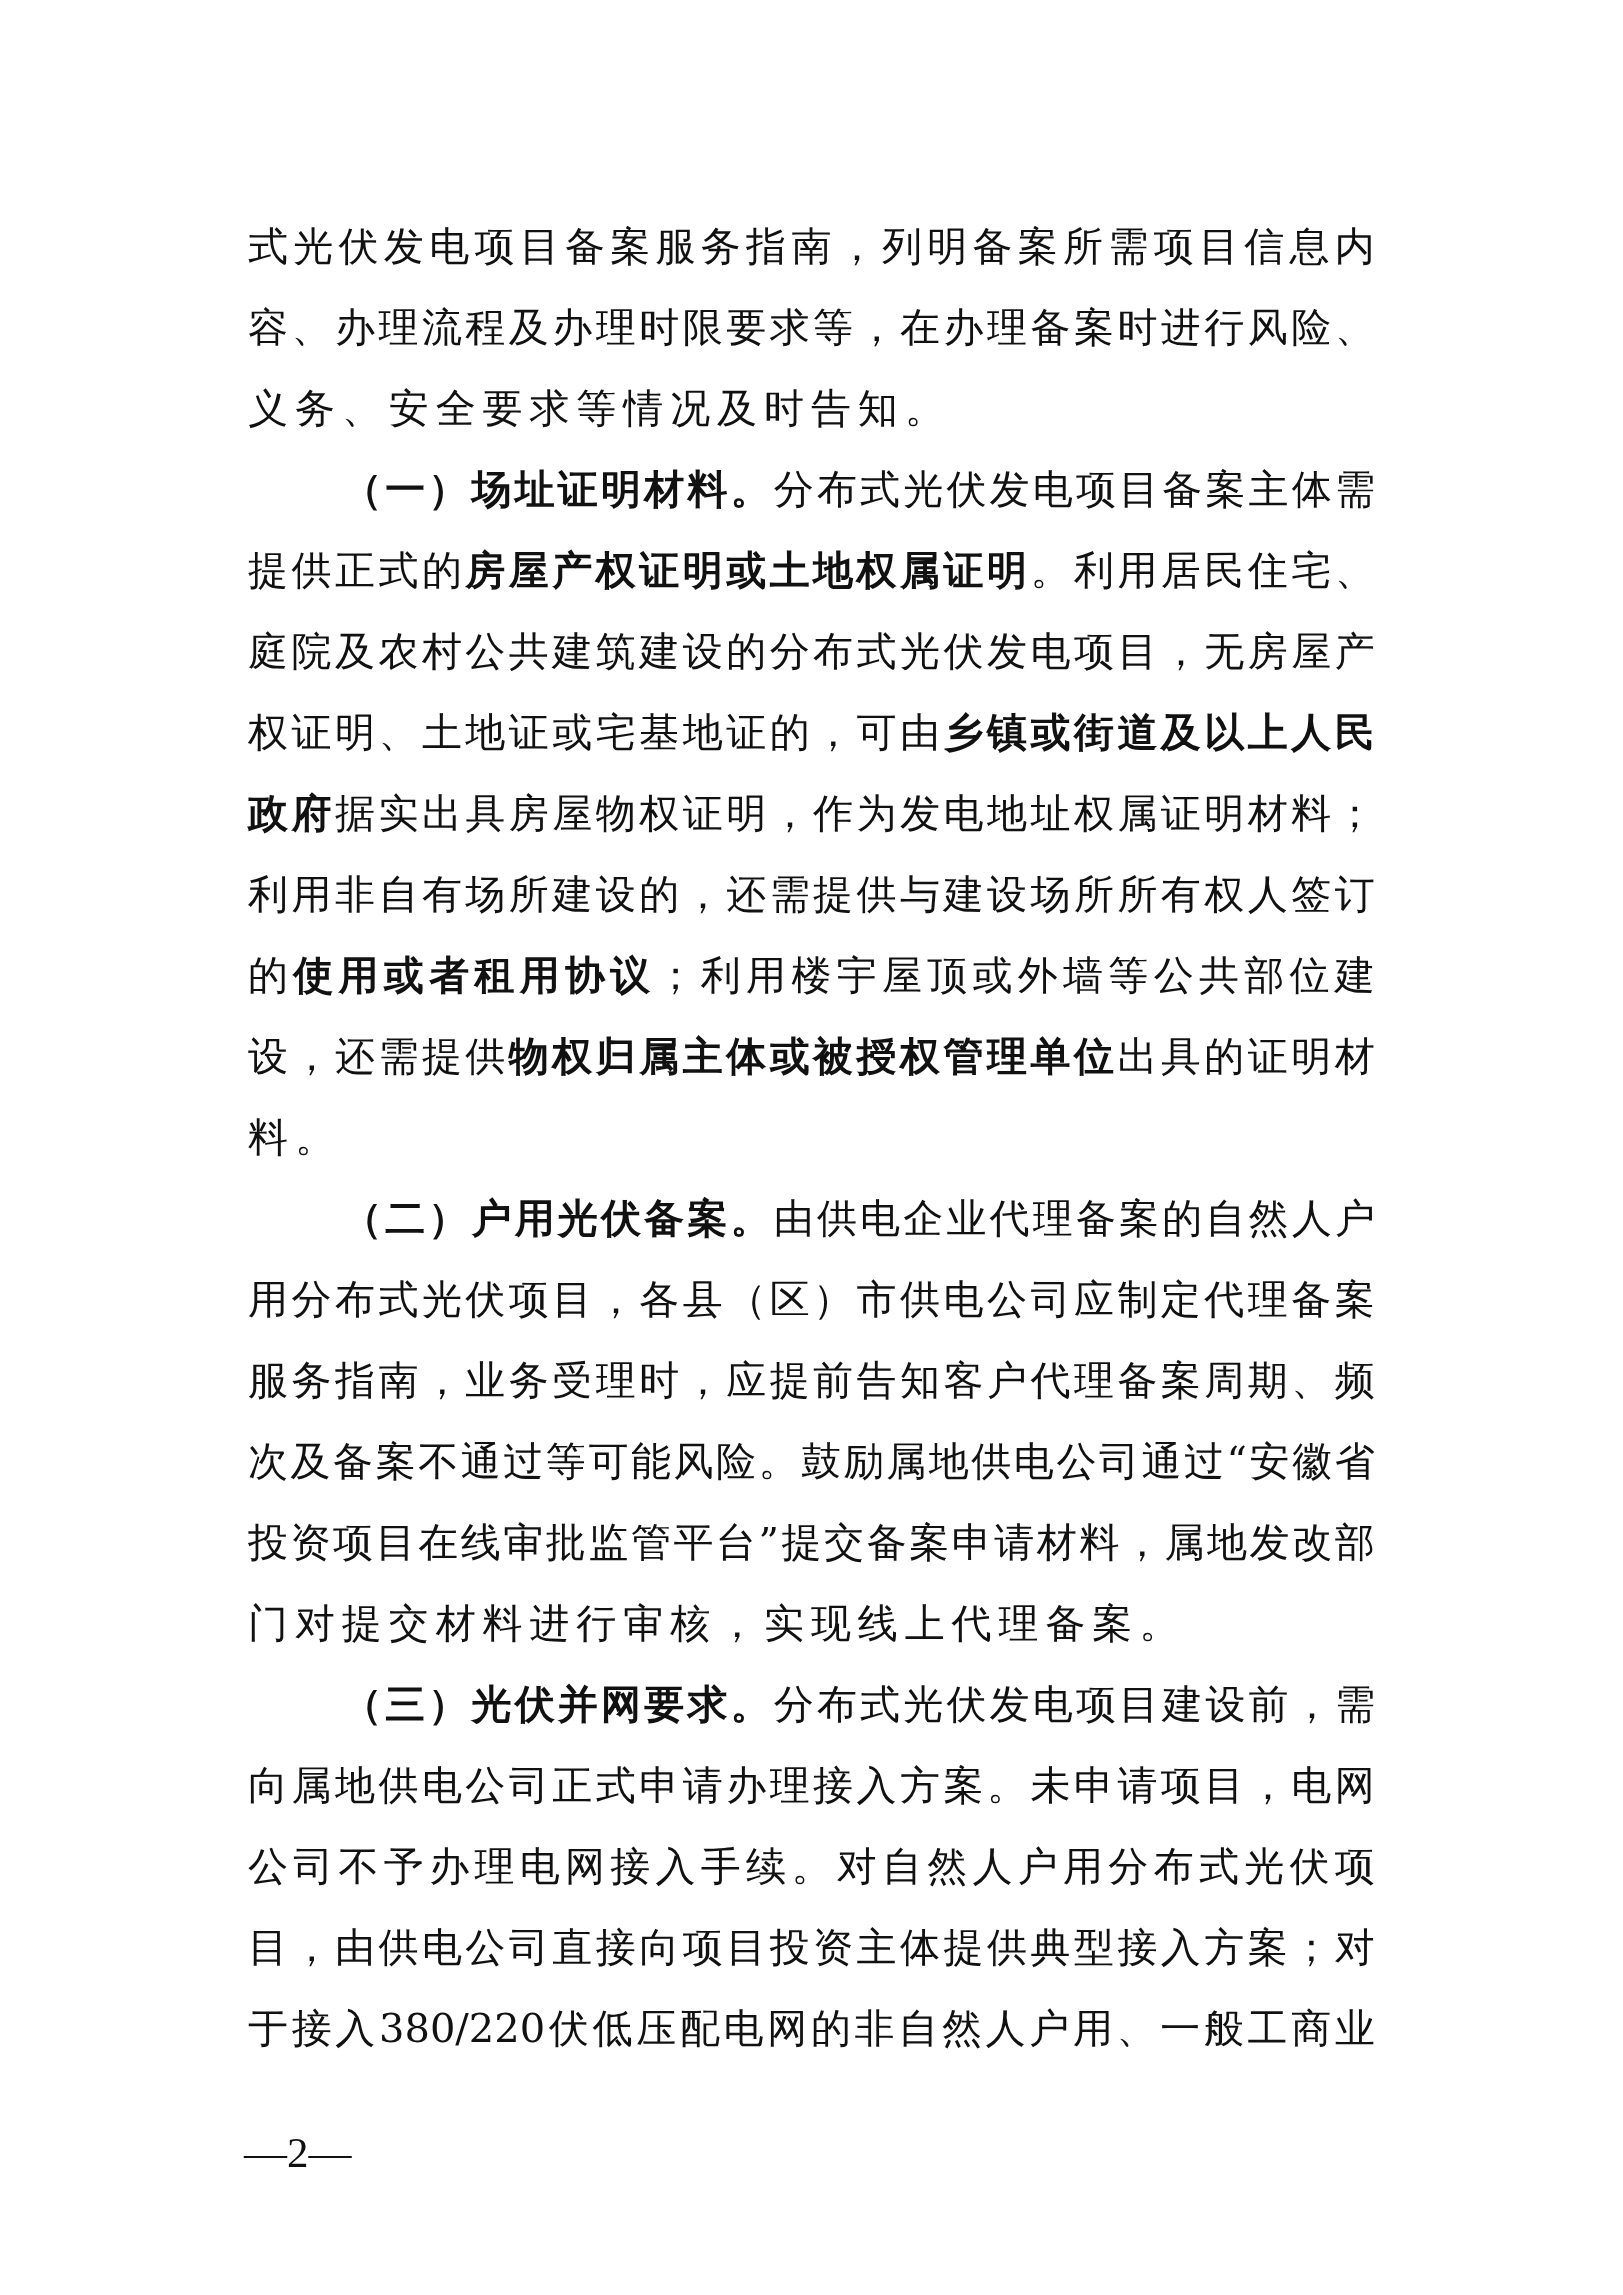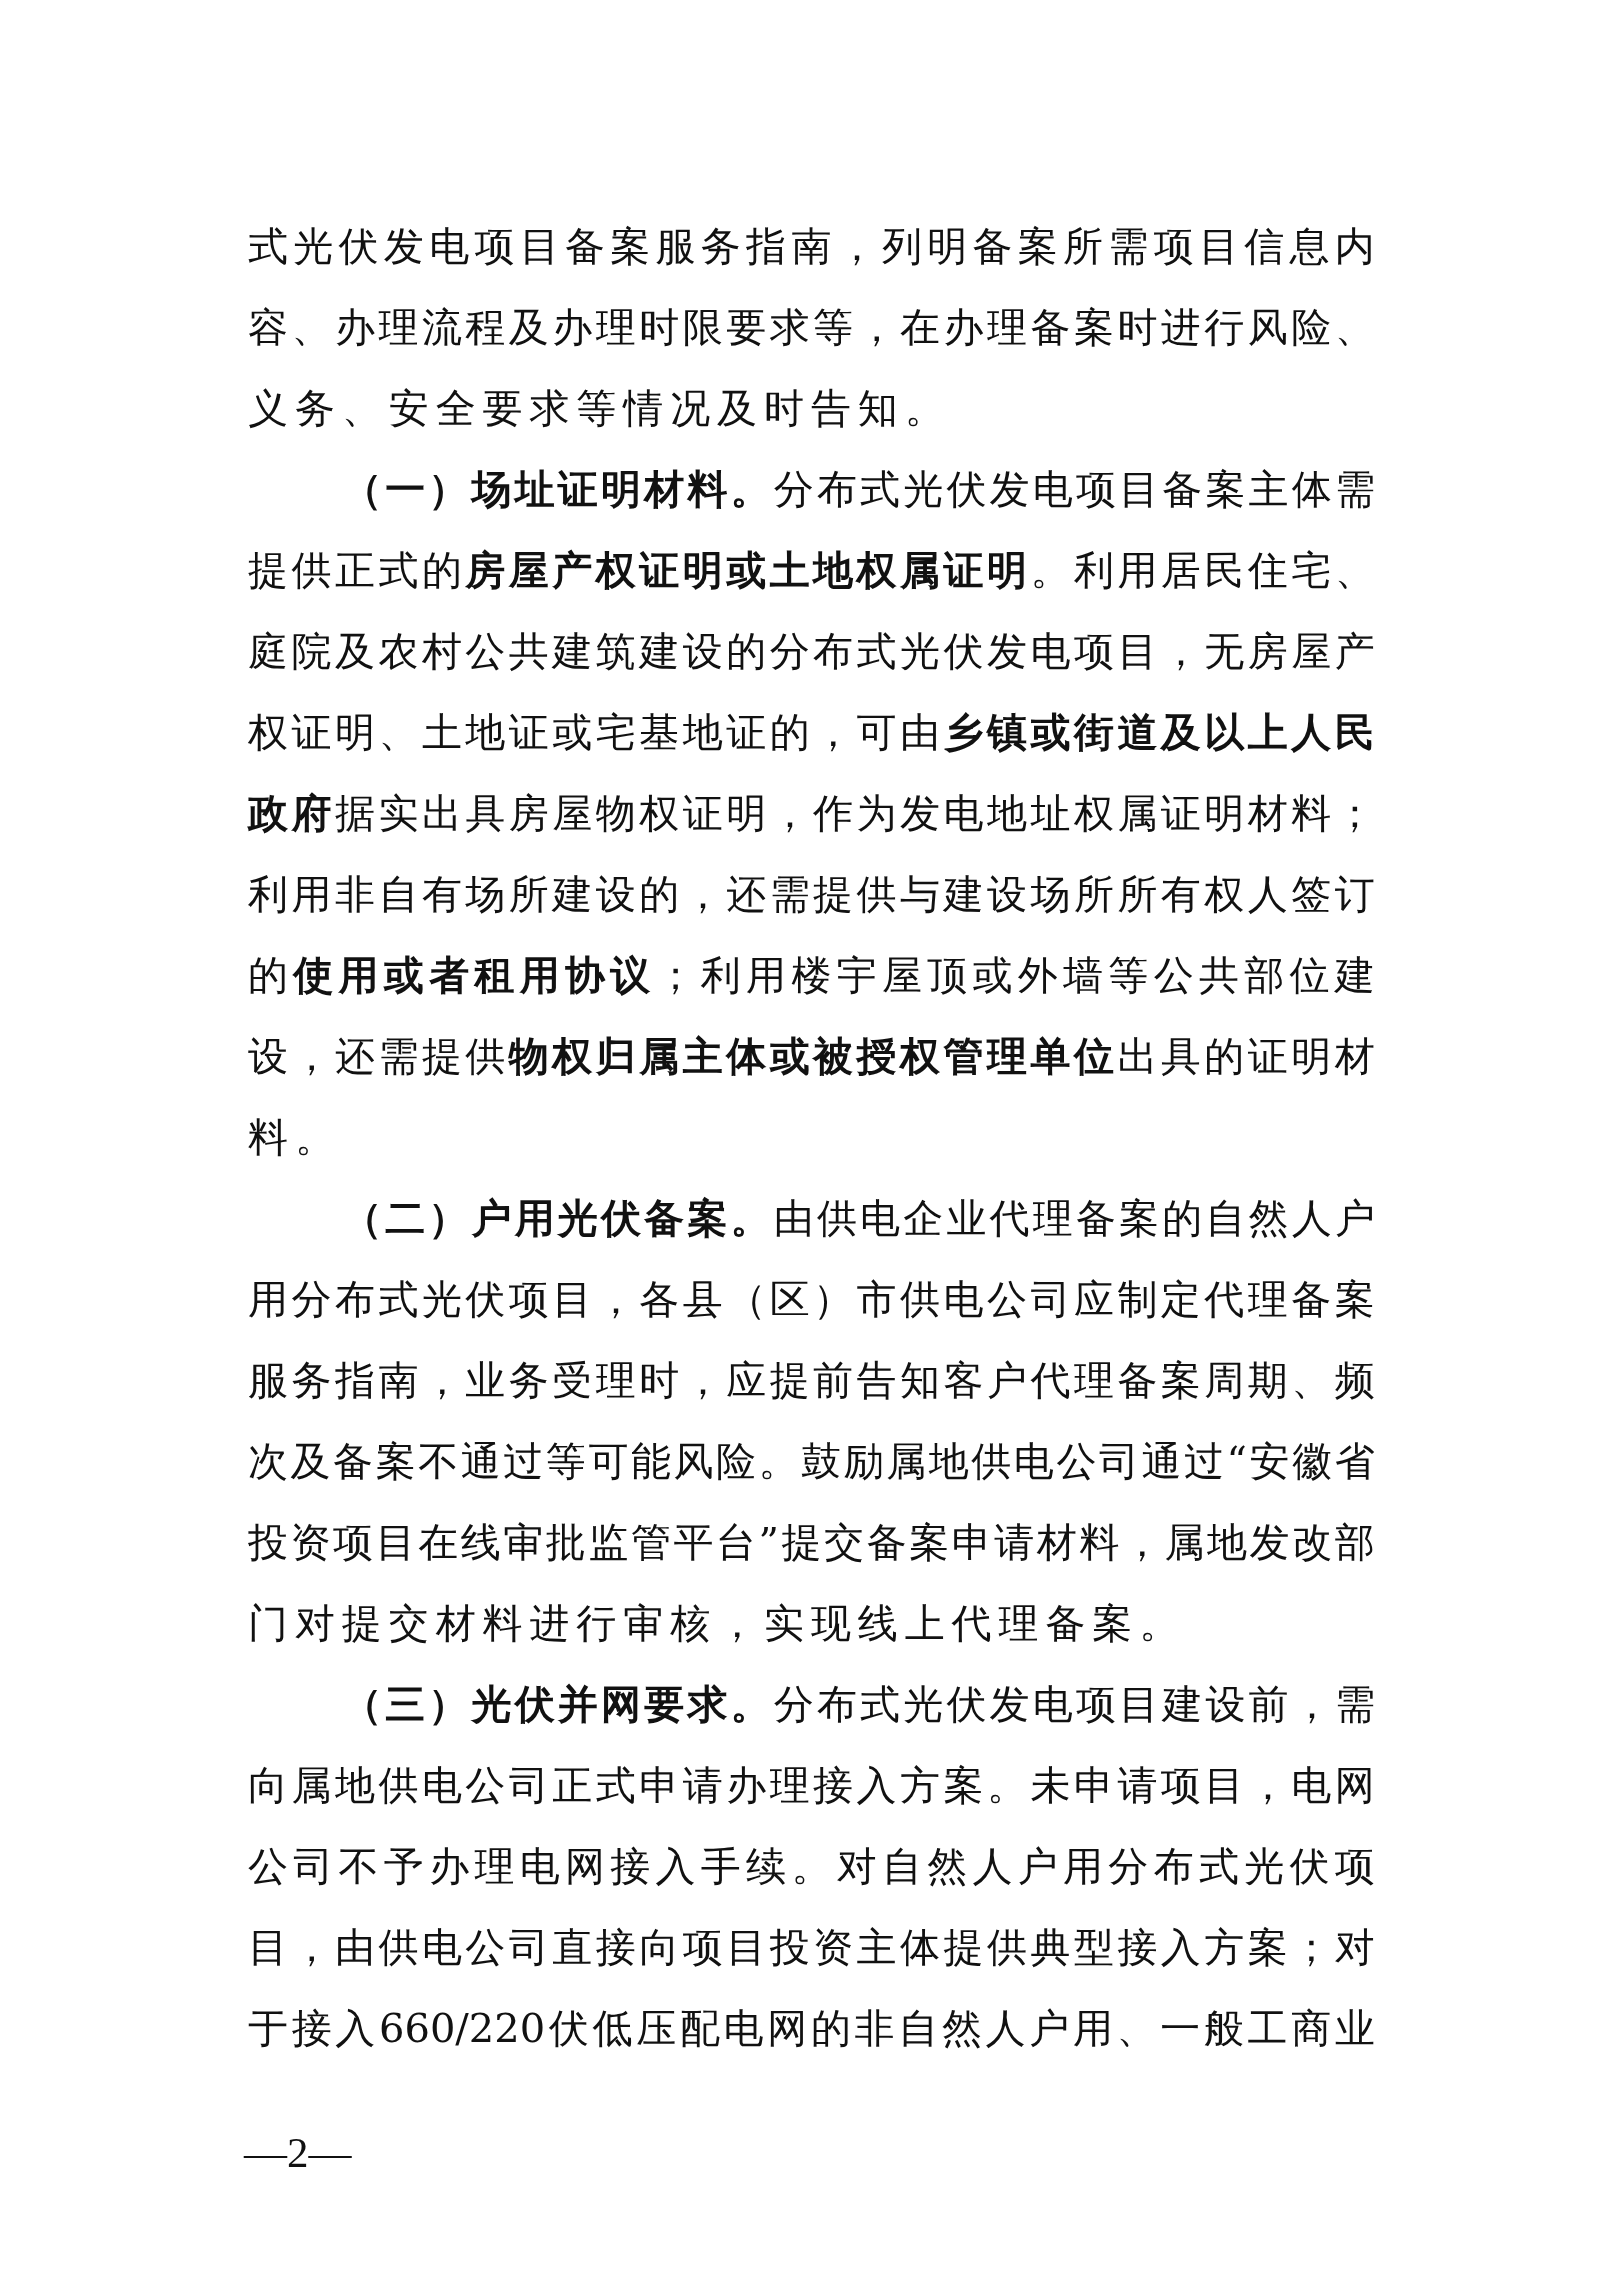--- a/index.html
+++ b/index.html
@@ -635,21 +635,21 @@
         <span class="ch seg">入</span>
         <span class="ch seg">方</span>
         <span class="ch seg">案</span>
         <span class="ch seg">；</span>
         <span class="ch seg">对</span>
       </div>
       <div class="line">
         <span class="ch seg">于</span>
         <span class="ch seg">接</span>
         <span class="ch seg">入</span>
-        <span class="ch seg">660/220</span>
+        <span class="ch seg">380/220</span>
         <span class="ch seg">伏</span>
         <span class="ch seg">低</span>
         <span class="ch seg">压</span>
         <span class="ch seg">配</span>
         <span class="ch seg">电</span>
         <span class="ch seg">网</span>
         <span class="ch seg">的</span>
         <span class="ch seg">非</span>
         <span class="ch seg">自</span>
         <span class="ch seg">然</span>

